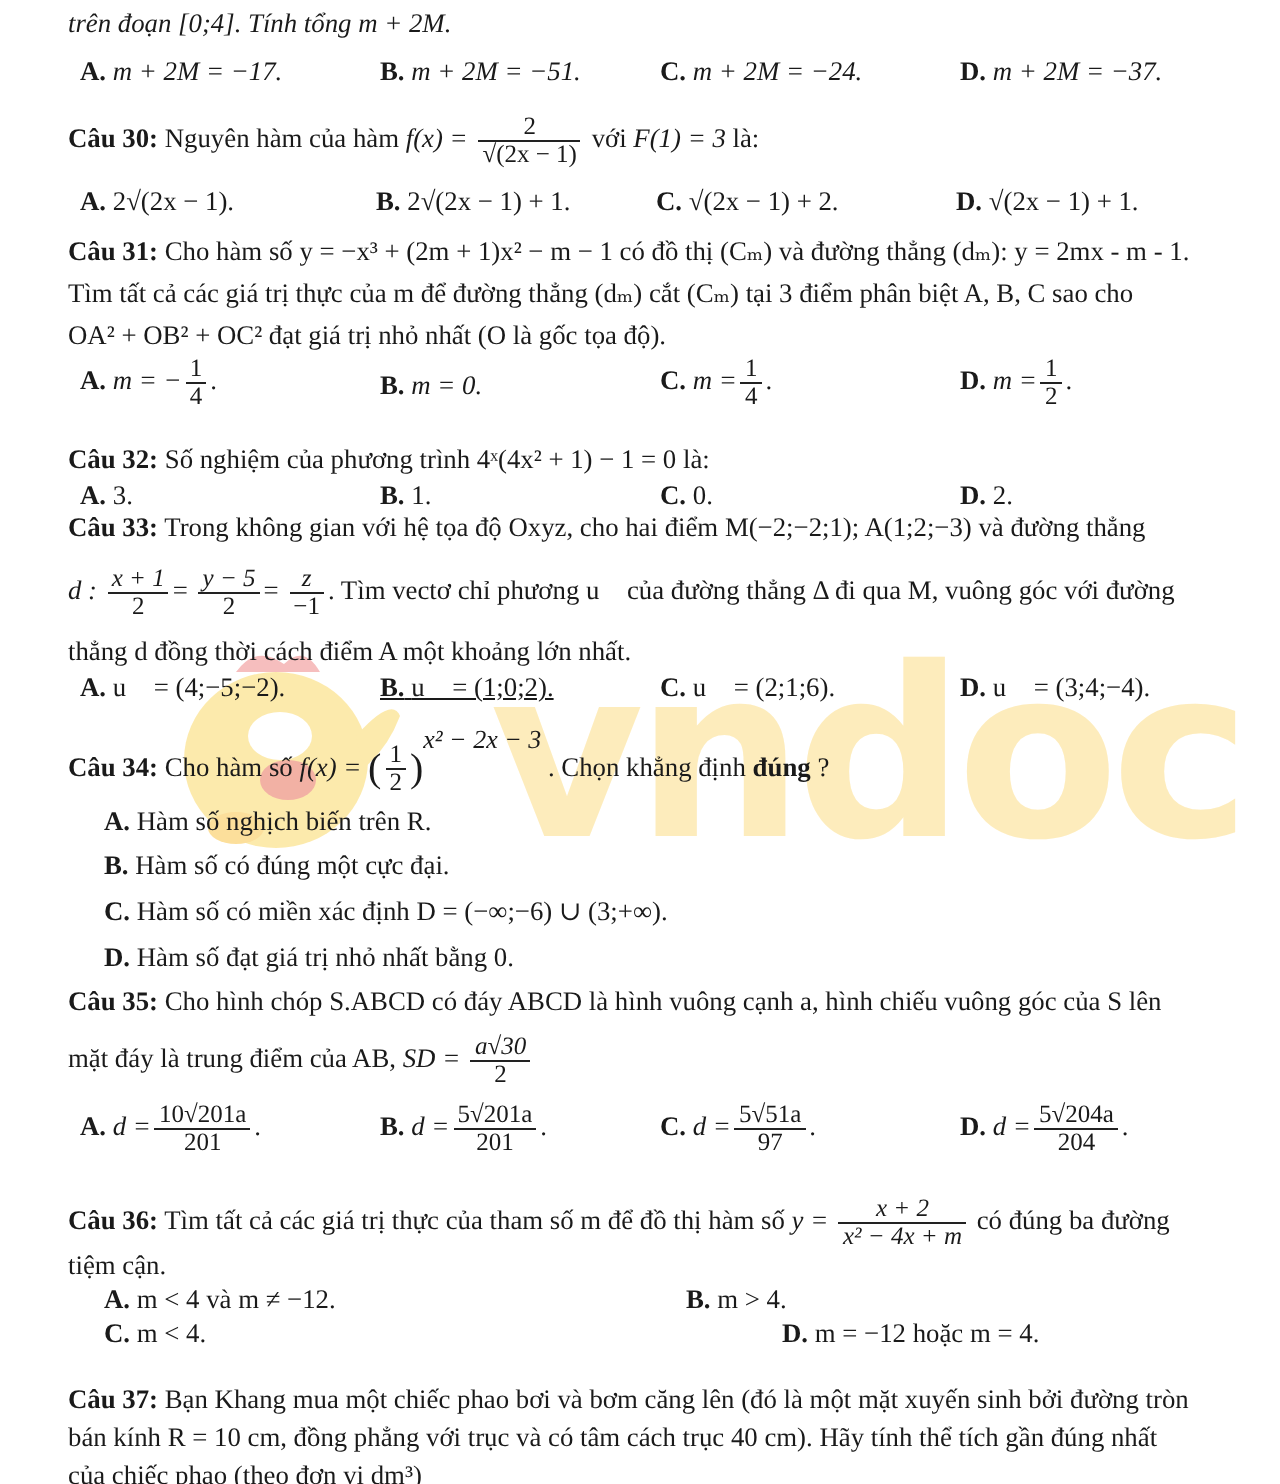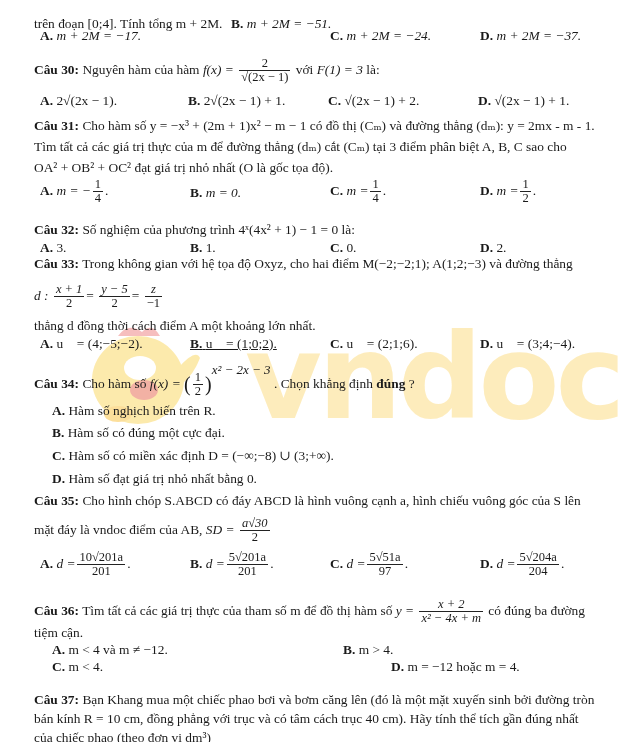--- a/index.html
+++ b/index.html
@@ -33,23 +33,23 @@
       <ellipse cx="62" cy="50" rx="16" ry="12" fill="#ffffff"></ellipse>
       <ellipse cx="66" cy="72" rx="14" ry="10" fill="#e9735a"></ellipse>
       <path d="M100 50 q18 -20 22 -10 q-6 16 -18 26 z" fill="#fbd96a"></path>
       <ellipse cx="40" cy="96" rx="14" ry="8" fill="#fbc54a"></ellipse>
     </svg>
     <div class="wm-text">vndoc</div>
   </div>
 
   <div class="content">
 
-  <div class="line" style="top:16px;">trên đoạn [0;4]. Tính tổng m + 2M.</div>
+  <div class="line" style="top:4px;font-style:italic;">trên đoạn [0;4]. Tính tổng m + 2M.</div>
   <div class="opt" style="left:40px;top:28px;"><span class="b">A.</span> <span class="m">m + 2M = −17.</span></div>
-  <div class="opt" style="left:190px;top:16px;margin-left:41px;"><span class="b">B.</span> <span class="m">m + 2M = −51.</span></div>
+  <div class="opt" style="left:190px;top:28px;"><span class="b">B.</span> <span class="m">m + 2M = −51.</span></div>
   <div class="opt" style="left:330px;top:28px;"><span class="b">C.</span> <span class="m">m + 2M = −24.</span></div>
   <div class="opt" style="left:480px;top:28px;"><span class="b">D.</span> <span class="m">m + 2M = −37.</span></div>
 
   <div class="line" style="top:57px;">
     <span class="b">Câu 30:</span>
     <span>Nguyên hàm của hàm</span>
     <span class="m">f(x) =</span>
     <span class="frac"><span class="num">2</span><span class="den">√(2x − 1)</span></span>
     <span>với</span>
     <span class="m">F(1) = 3</span>
@@ -72,43 +72,43 @@
   <div class="opt" style="left:40px;top:240px;"><span class="b">A.</span> <span>3.</span></div>
   <div class="opt" style="left:190px;top:240px;"><span class="b">B.</span> <span>1.</span></div>
   <div class="opt" style="left:330px;top:240px;"><span class="b">C.</span> <span>0.</span></div>
   <div class="opt" style="left:480px;top:240px;"><span class="b">D.</span> <span>2.</span></div>
 
   <div class="line" style="top:256px;"><span class="b">Câu 33:</span> <span>Trong không gian với hệ tọa độ Oxyz, cho hai điểm M(−2;−2;1); A(1;2;−3) và đường thẳng</span></div>
   <div class="line" style="top:283px;">
     <span class="m">d :</span>
     <span class="frac"><span class="num m">x + 1</span><span class="den">2</span></span>=
     <span class="frac"><span class="num m">y − 5</span><span class="den">2</span></span>=
-    <span class="frac"><span class="num m">z</span><span class="den">−1</span></span>
+    <span class="frac"><span class="num m">z</span><span class="den">−1</span></span><span>. Tìm vectơ chỉ phương u⃗ của đường thẳng Δ đi qua M, vuông góc với đường</span>
   </div>
   <div class="line" style="top:318px;">thẳng d đồng thời cách điểm A một khoảng lớn nhất.</div>
   <div class="opt" style="left:40px;top:336px;"><span class="b">A.</span> <span>u⃗ = (4;−5;−2).</span></div>
   <div class="opt" style="left:190px;top:336px;text-decoration:underline;"><span class="b">B.</span> <span>u⃗ = (1;0;2).</span></div>
   <div class="opt" style="left:330px;top:336px;"><span class="b">C.</span> <span>u⃗ = (2;1;6).</span></div>
   <div class="opt" style="left:480px;top:336px;"><span class="b">D.</span> <span>u⃗ = (3;4;−4).</span></div>
 
   <div class="line" style="top:362px;">
     <span class="b">Câu 34:</span>
     <span>Cho hàm số</span>
     <span class="m">f(x) =</span>
     <span style="font-size:20px;vertical-align:middle;">(</span><span class="frac"><span class="num">1</span><span class="den">2</span></span><span style="font-size:20px;vertical-align:middle;">)</span><sup class="m" style="vertical-align:14px;">x² − 2x − 3</sup>
     <span>. Chọn khẳng định</span> <span class="b">đúng</span> <span>?</span>
   </div>
   <div class="opt" style="left:52px;top:403px;"><span class="b">A.</span> <span>Hàm số nghịch biến trên R.</span></div>
   <div class="opt" style="left:52px;top:425px;"><span class="b">B.</span> <span>Hàm số có đúng một cực đại.</span></div>
-  <div class="opt" style="left:52px;top:448px;"><span class="b">C.</span> <span>Hàm số có miền xác định D = (−∞;−8) ∪ (3;+∞).</span></div>
+  <div class="opt" style="left:52px;top:448px;"><span class="b">C.</span> <span>Hàm số có miền xác định D = (−∞;−6) ∪ (3;+∞).</span></div>
   <div class="opt" style="left:52px;top:471px;"><span class="b">D.</span> <span>Hàm số đạt giá trị nhỏ nhất bằng 0.</span></div>
 
   <div class="line" style="top:493px;"><span class="b">Câu 35:</span> <span>Cho hình chóp S.ABCD có đáy ABCD là hình vuông cạnh a, hình chiếu vuông góc của S lên</span></div>
   <div class="line" style="top:517px;">
-    <span>mặt đáy là vndoc điểm của AB,</span>
+    <span>mặt đáy là trung điểm của AB,</span>
     <span class="m">SD =</span>
     <span class="frac"><span class="num m">a√30</span><span class="den">2</span></span>
   </div>
   <div class="opt" style="left:40px;top:551px;"><span class="b">A.</span> <span class="m">d =</span><span class="frac"><span class="num">10√201a</span><span class="den">201</span></span>.</div>
   <div class="opt" style="left:190px;top:551px;"><span class="b">B.</span> <span class="m">d =</span><span class="frac"><span class="num">5√201a</span><span class="den">201</span></span>.</div>
   <div class="opt" style="left:330px;top:551px;"><span class="b">C.</span> <span class="m">d =</span><span class="frac"><span class="num">5√51a</span><span class="den">97</span></span>.</div>
   <div class="opt" style="left:480px;top:551px;"><span class="b">D.</span> <span class="m">d =</span><span class="frac"><span class="num">5√204a</span><span class="den">204</span></span>.</div>
 
   <div class="line" style="top:598px;">
     <span class="b">Câu 36:</span>

